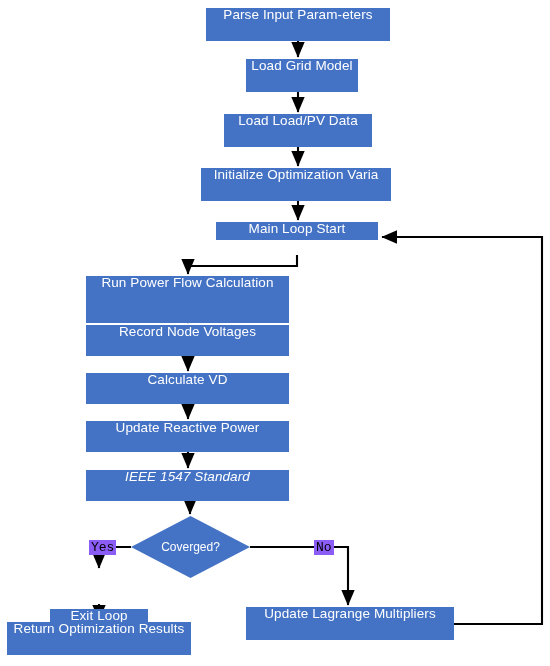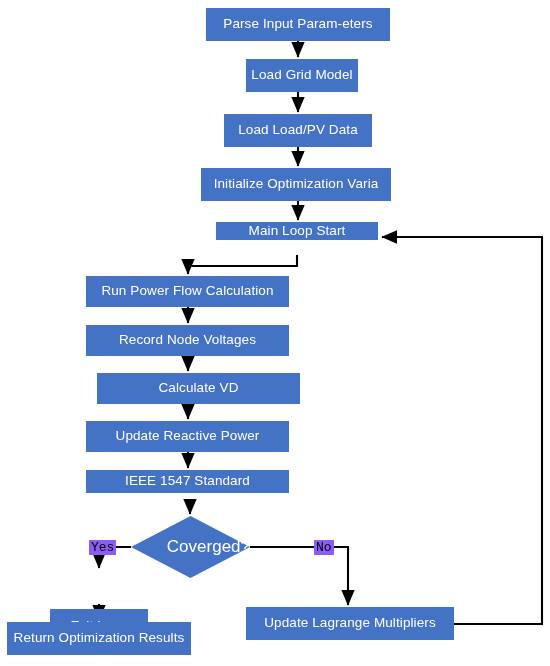--- a/index.html
+++ b/index.html
@@ -13,21 +13,20 @@
     height: 666px;
     background: #ffffff;
     overflow: hidden;
     font-family: "Liberation Sans", sans-serif;
   }
   .node {
     position: absolute;
     background: #4472C4;
     color: #ffffff;
     display: flex;
-    align-items: center;
     justify-content: center;
     text-align: center;
     font-size: 13.5px;
     line-height: 1.1;
     letter-spacing: 0.1px;
     white-space: nowrap;
     overflow: hidden;
     box-sizing: border-box;
   }
   .diamond-wrap {
@@ -37,23 +36,23 @@
     display: block;
   }
   .diamond-label {
     position: absolute;
     left: 0;
     top: 0;
     width: 100%;
     height: 100%;
     display: flex;
     align-items: center;
-    justify-content: flex-end;
+    justify-content: center;
     color: #ffffff;
-    font-size: 17px;
+    font-size: 12px;
     white-space: nowrap;
     pointer-events: none;
   }
   .edge-label {
     position: absolute;
     color: #000000;
     font-size: 13px;
     background: #8b5cf6;
     padding: 0 2px;
     white-space: nowrap;
@@ -110,37 +109,37 @@
   </div>
 
   <div class="node" style="left:201px; top:168px; width:190px; height:33px;">
     <span>Initialize Optimization Varia</span>
   </div>
 
   <div class="node" style="left:216px; top:222px; width:162px; height:18px;">
     <span>Main Loop Start</span>
   </div>
 
-  <div class="node" style="left:86px; top:276px; width:203px; height:31px;">
+  <div class="node" style="left:86px; top:276px; width:203px; height:47px;">
     <span>Run Power Flow Calculation</span>
   </div>
 
   <div class="node" style="left:86px; top:325px; width:203px; height:31px;">
     <span>Record Node Voltages</span>
   </div>
 
-  <div class="node" style="left:86px; top:373px; width:203px; height:31px;margin-left:11px;">
+  <div class="node" style="left:86px; top:373px; width:203px; height:31px;">
     <span>Calculate VD</span>
   </div>
 
   <div class="node" style="left:86px; top:421px; width:203px; height:31px;">
     <span>Update Reactive Power</span>
   </div>
 
-  <div class="node" style="left:86px; top:470px; width:203px; height:23px;">
+  <div class="node" style="left:86px; top:470px; width:203px; height:31px;font-style:italic;">
     <span>IEEE 1547 Standard</span>
   </div>
 
   <div class="diamond-wrap" style="left:131px; top:516px; width:119px; height:62px;">
     <svg width="119" height="62" viewBox="0 0 119 62" xmlns="http://www.w3.org/2000/svg">
       <polygon points="59.5,0 119,31 59.5,62 0,31" fill="#4472C4"></polygon>
     </svg>
     <div class="diamond-label">
       <span>Coverged?</span>
     </div>

